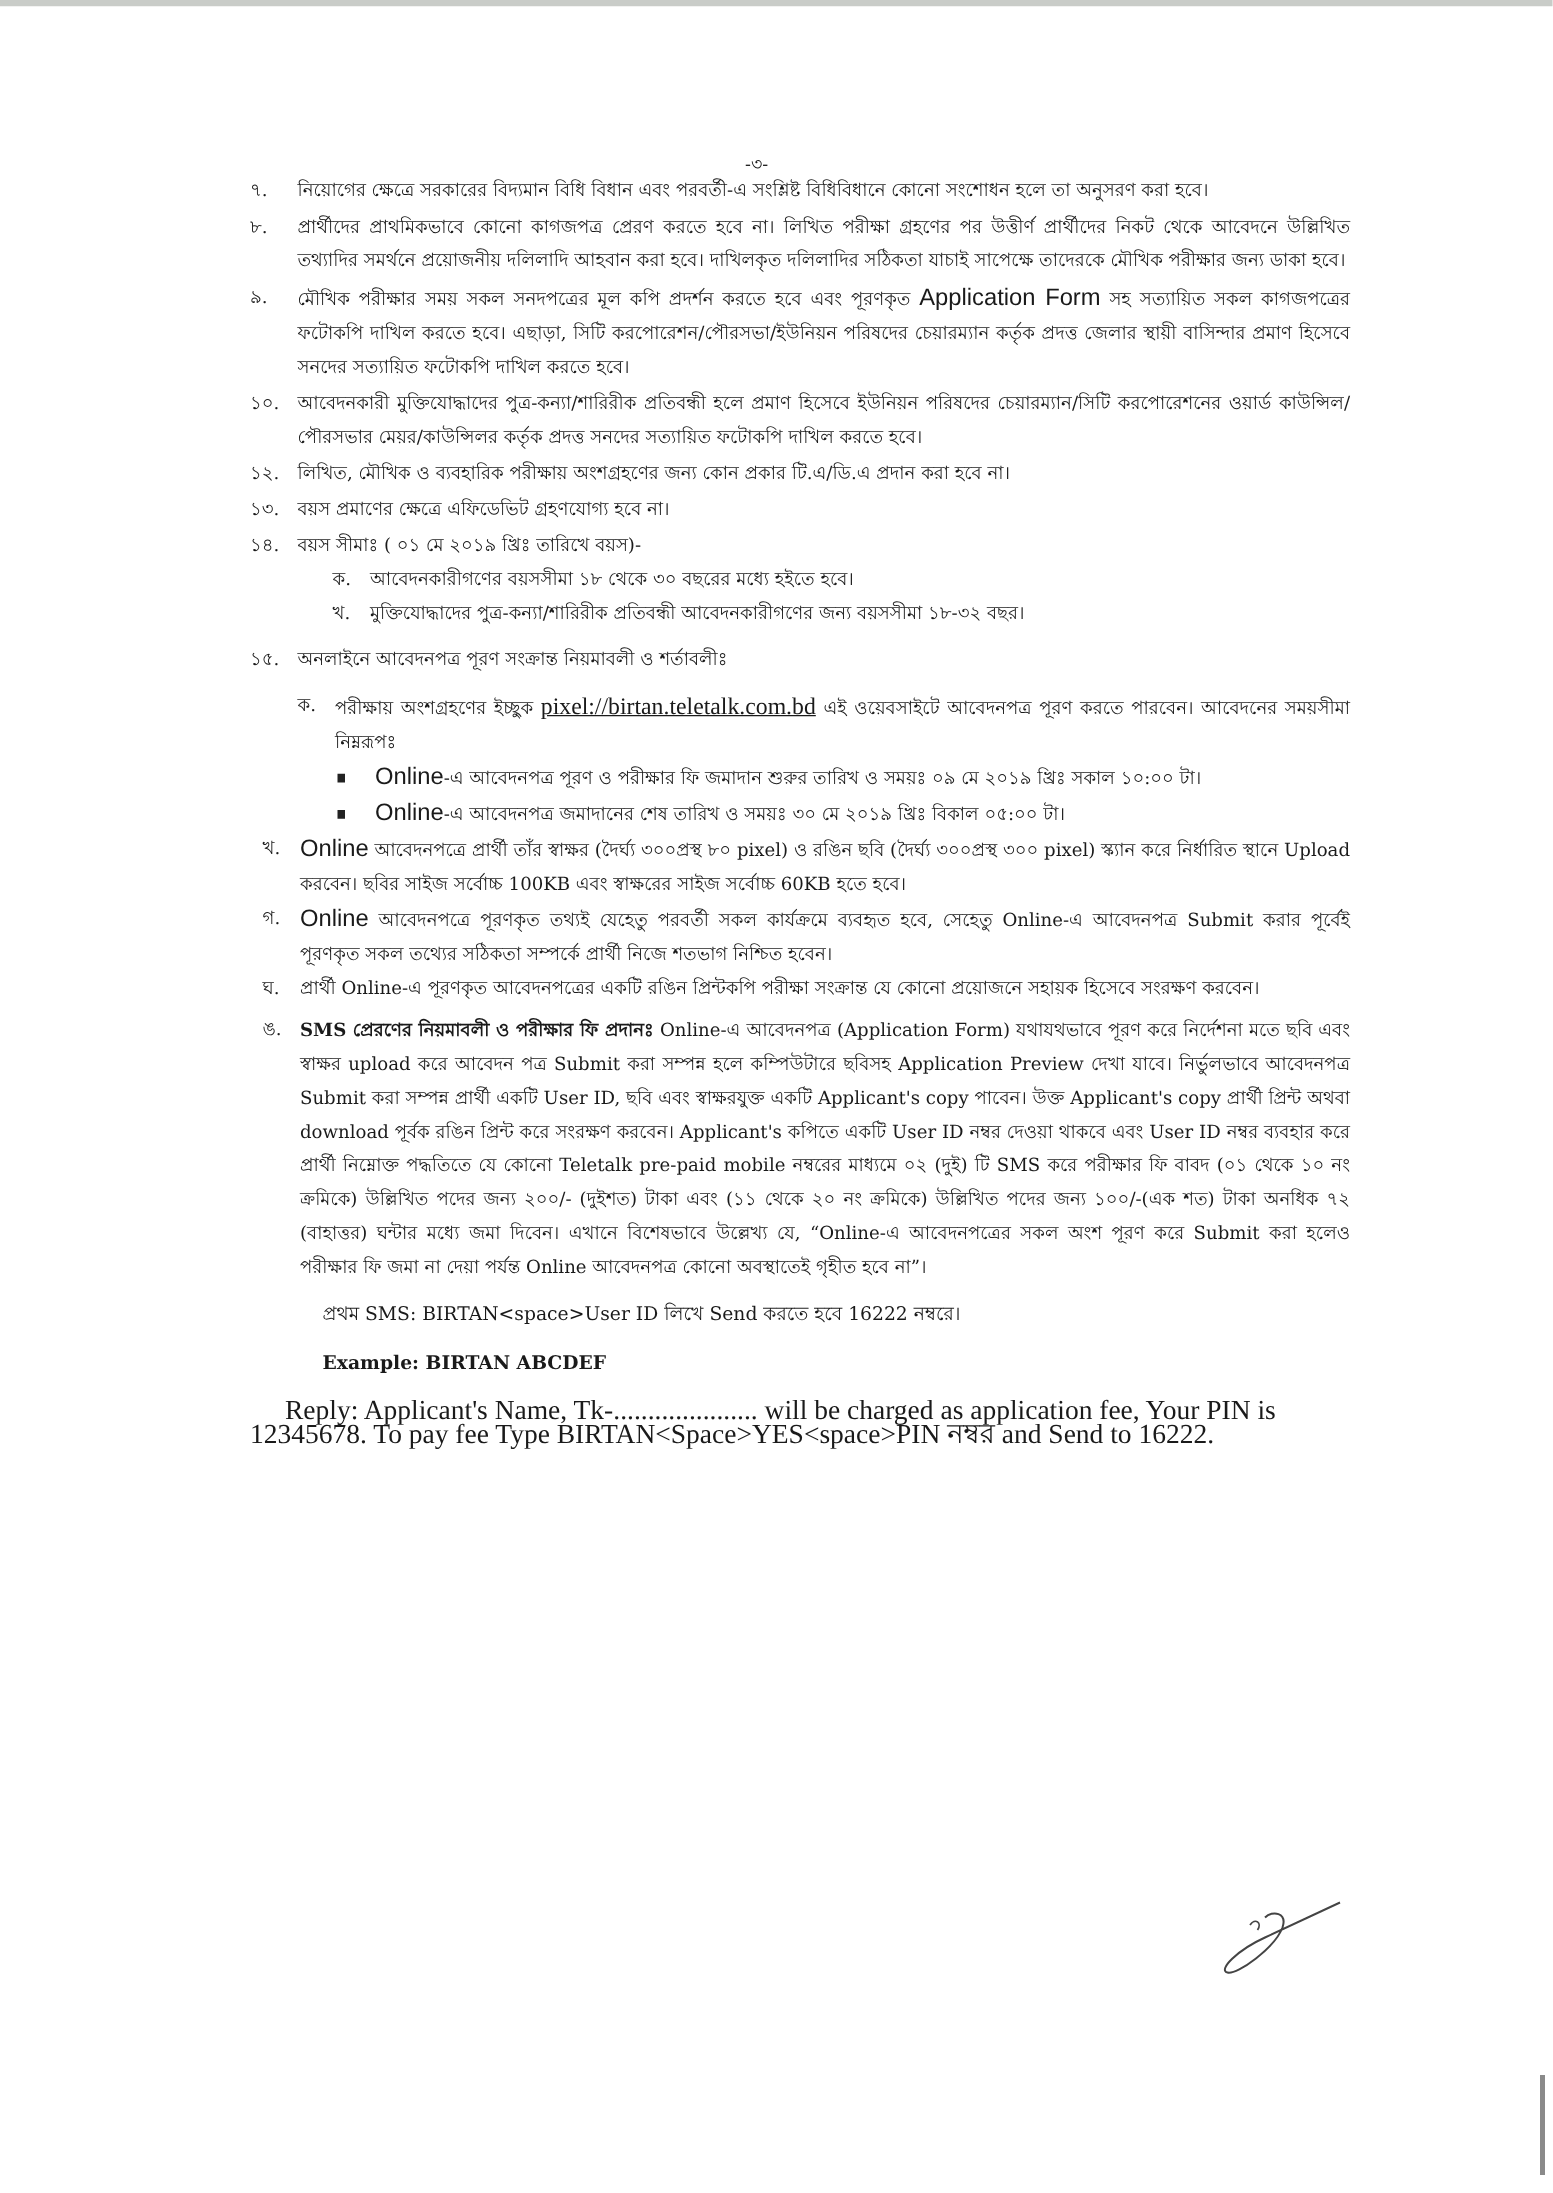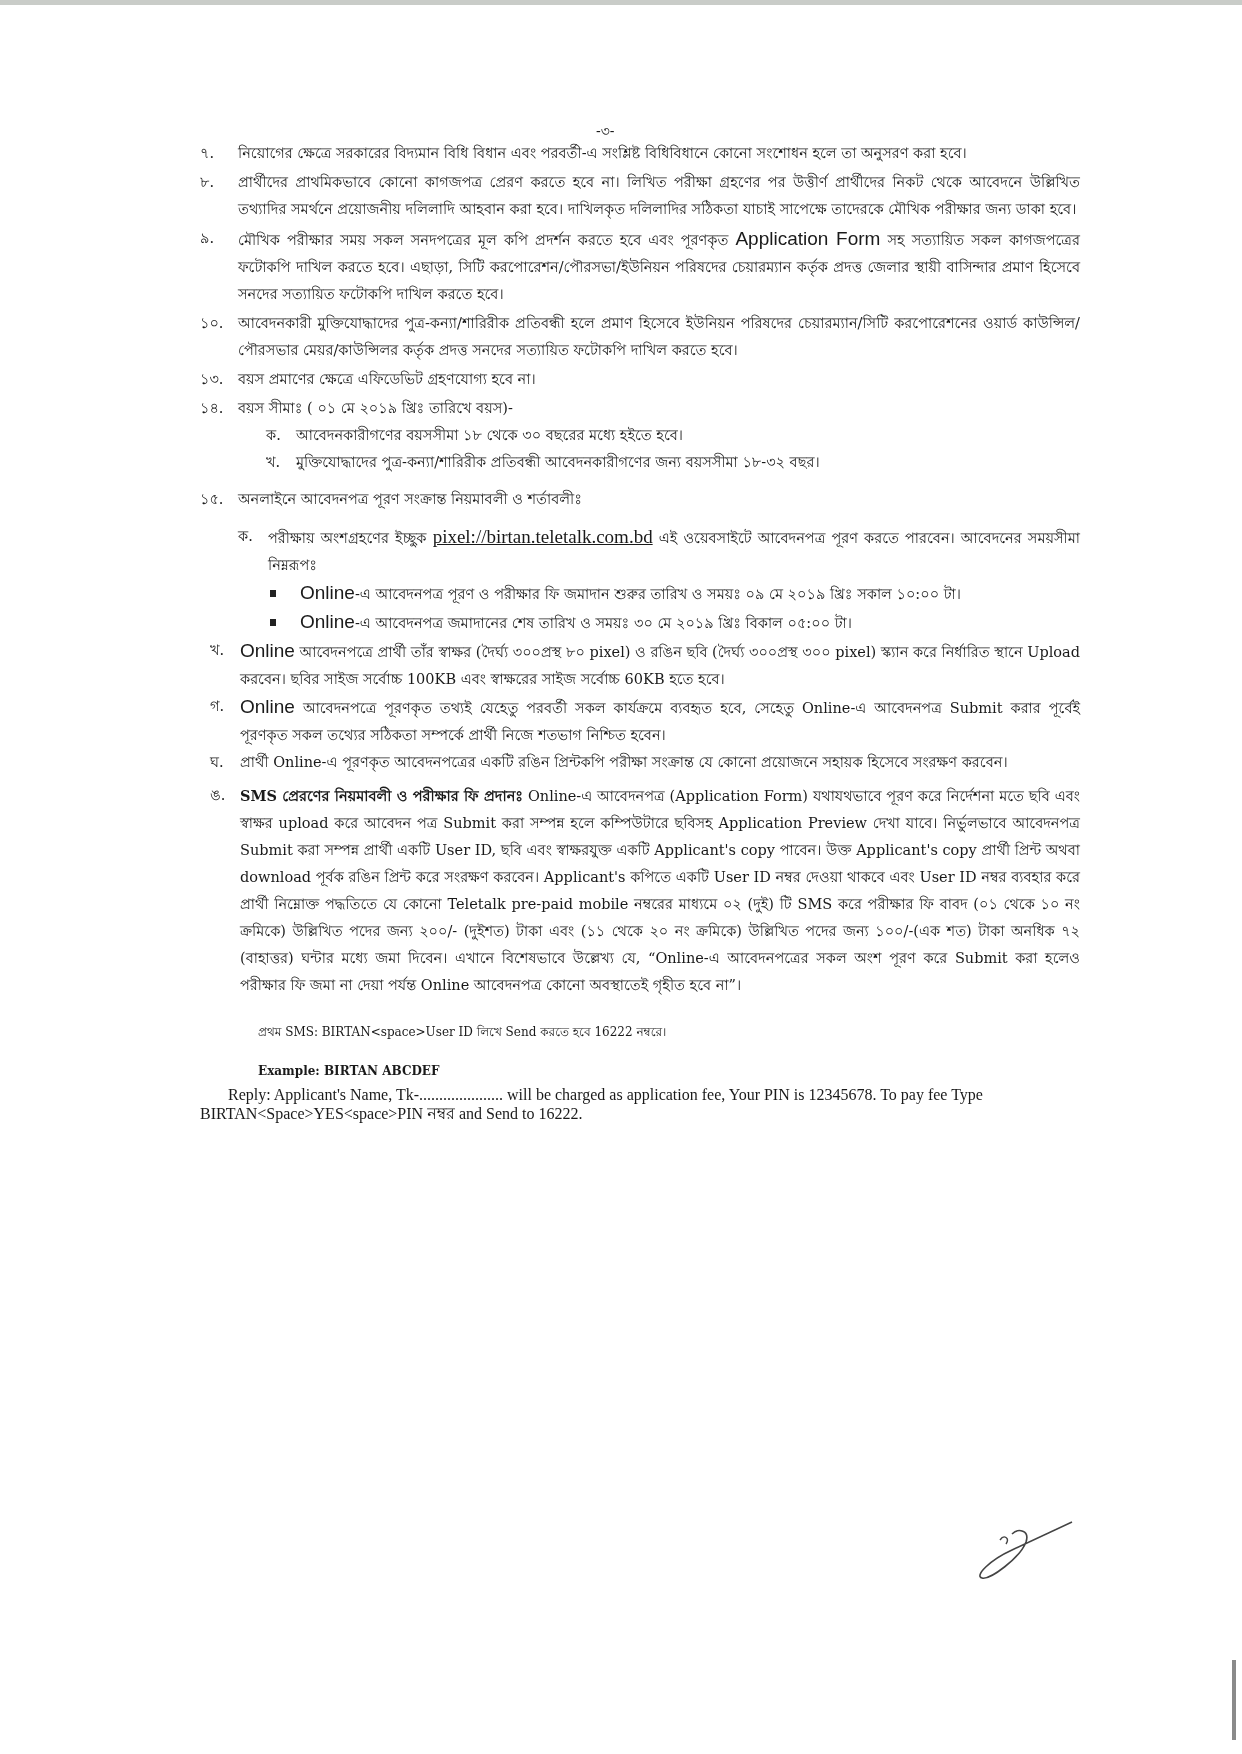--- a/index.html
+++ b/index.html
@@ -14,37 +14,38 @@
   .item { position: relative; padding-left: 38px; margin-bottom: 2px; text-align: justify; }
   .num { position: absolute; left: 0; top: 0; }
   .sub { position: relative; padding-left: 30px; margin-left: 28px; text-align: justify; }
   .sub .num { left: 0; }
   .lg { font-size: 19px; font-family: Liberation Sans, sans-serif; }
   .bullets { list-style: none; margin: 0; padding: 0 0 0 28px; }
   .bullets li { position: relative; padding-left: 34px; text-align: justify; }
   .bullets li::before { content: ""; position: absolute; left: 4px; top: 11px; width: 6px; height: 7px; background: #222; }
   .link { text-decoration: underline; font-size: 19px; font-family: "Liberation Serif", serif; }
   .bold { font-weight: bold; }
-  .sms-block { margin-left: 58px; margin-top: 20px; font-size: 12px; }
-  .reply { font-family: "Liberation Serif", serif; font-size: 16px; line-height: 19px; text-indent: 28px; }
+  .sms-block { margin-left: 58px; margin-top: 10px; font-size: 15px; }
+  .reply { margin-top: 14px; font-family: "Liberation Serif", serif; font-size: 22px; line-height: 19px; text-indent: 28px; }
   .signature { position: absolute; left: 960px; top: 1520px; width: 120px; height: 80px; }
 </style>
 </head>
 <body>
 
 <div class="top-band"></div>
 <div class="right-edge"></div>
 
 <div class="page-number">-৩-</div>
 
 <div class="doc">
   <div class="item"><span class="num">৭.</span><span>নিয়োগের ক্ষেত্রে সরকারের বিদ্যমান বিধি বিধান এবং পরবর্তী-এ সংশ্লিষ্ট বিধিবিধানে কোনো সংশোধন হলে তা অনুসরণ করা হবে।</span></div>
   <div class="item"><span class="num">৮.</span><span>প্রার্থীদের প্রাথমিকভাবে কোনো কাগজপত্র প্রেরণ করতে হবে না। লিখিত পরীক্ষা গ্রহণের পর উত্তীর্ণ প্রার্থীদের নিকট থেকে আবেদনে উল্লিখিত তথ্যাদির সমর্থনে প্রয়োজনীয় দলিলাদি আহবান করা হবে। দাখিলকৃত দলিলাদির সঠিকতা যাচাই সাপেক্ষে তাদেরকে মৌখিক পরীক্ষার জন্য ডাকা হবে।</span></div>
   <div class="item"><span class="num">৯.</span><span>মৌখিক পরীক্ষার সময় সকল সনদপত্রের মূল কপি প্রদর্শন করতে হবে এবং পূরণকৃত</span> <span class="lg">Application Form</span> <span>সহ সত্যায়িত সকল কাগজপত্রের ফটোকপি দাখিল করতে হবে। এছাড়া, সিটি করপোরেশন/পৌরসভা/ইউনিয়ন পরিষদের চেয়ারম্যান কর্তৃক প্রদত্ত জেলার স্থায়ী বাসিন্দার প্রমাণ হিসেবে সনদের সত্যায়িত ফটোকপি দাখিল করতে হবে।</span></div>
   <div class="item"><span class="num">১০.</span><span>আবেদনকারী মুক্তিযোদ্ধাদের পুত্র-কন্যা/শারিরীক প্রতিবন্ধী হলে প্রমাণ হিসেবে ইউনিয়ন পরিষদের চেয়ারম্যান/সিটি করপোরেশনের ওয়ার্ড কাউন্সিল/পৌরসভার মেয়র/কাউন্সিলর কর্তৃক প্রদত্ত সনদের সত্যায়িত ফটোকপি দাখিল করতে হবে।</span></div>
+  <div class="item"><span class="num">১২.</span><span>লিখিত, মৌখিক ও ব্যবহারিক পরীক্ষায় অংশগ্রহণের জন্য কোন প্রকার টি.এ/ডি.এ প্রদান করা হবে না।</span></div>
   <div class="item"><span class="num">১৩.</span><span>বয়স প্রমাণের ক্ষেত্রে এফিডেভিট গ্রহণযোগ্য হবে না।</span></div>
   <div class="item"><span class="num">১৪.</span><span>বয়স সীমাঃ ( ০১ মে ২০১৯ খ্রিঃ তারিখে বয়স)-</span>
     <div class="sub"><span class="num">ক.</span><span>আবেদনকারীগণের বয়সসীমা ১৮ থেকে ৩০ বছরের মধ্যে হইতে হবে।</span></div>
     <div class="sub"><span class="num">খ.</span><span>মুক্তিযোদ্ধাদের পুত্র-কন্যা/শারিরীক প্রতিবন্ধী আবেদনকারীগণের জন্য বয়সসীমা ১৮-৩২ বছর।</span></div>
   </div>
   <div class="item" style="margin-top:10px"><span class="num">১৫.</span><span>অনলাইনে আবেদনপত্র পূরণ সংক্রান্ত নিয়মাবলী ও শর্তাবলীঃ</span></div>
 
   <div class="sub" style="margin-top:10px;margin-left:38px">
     <span class="num">ক.</span>
     <span>পরীক্ষায় অংশগ্রহণের ইচ্ছুক</span>

